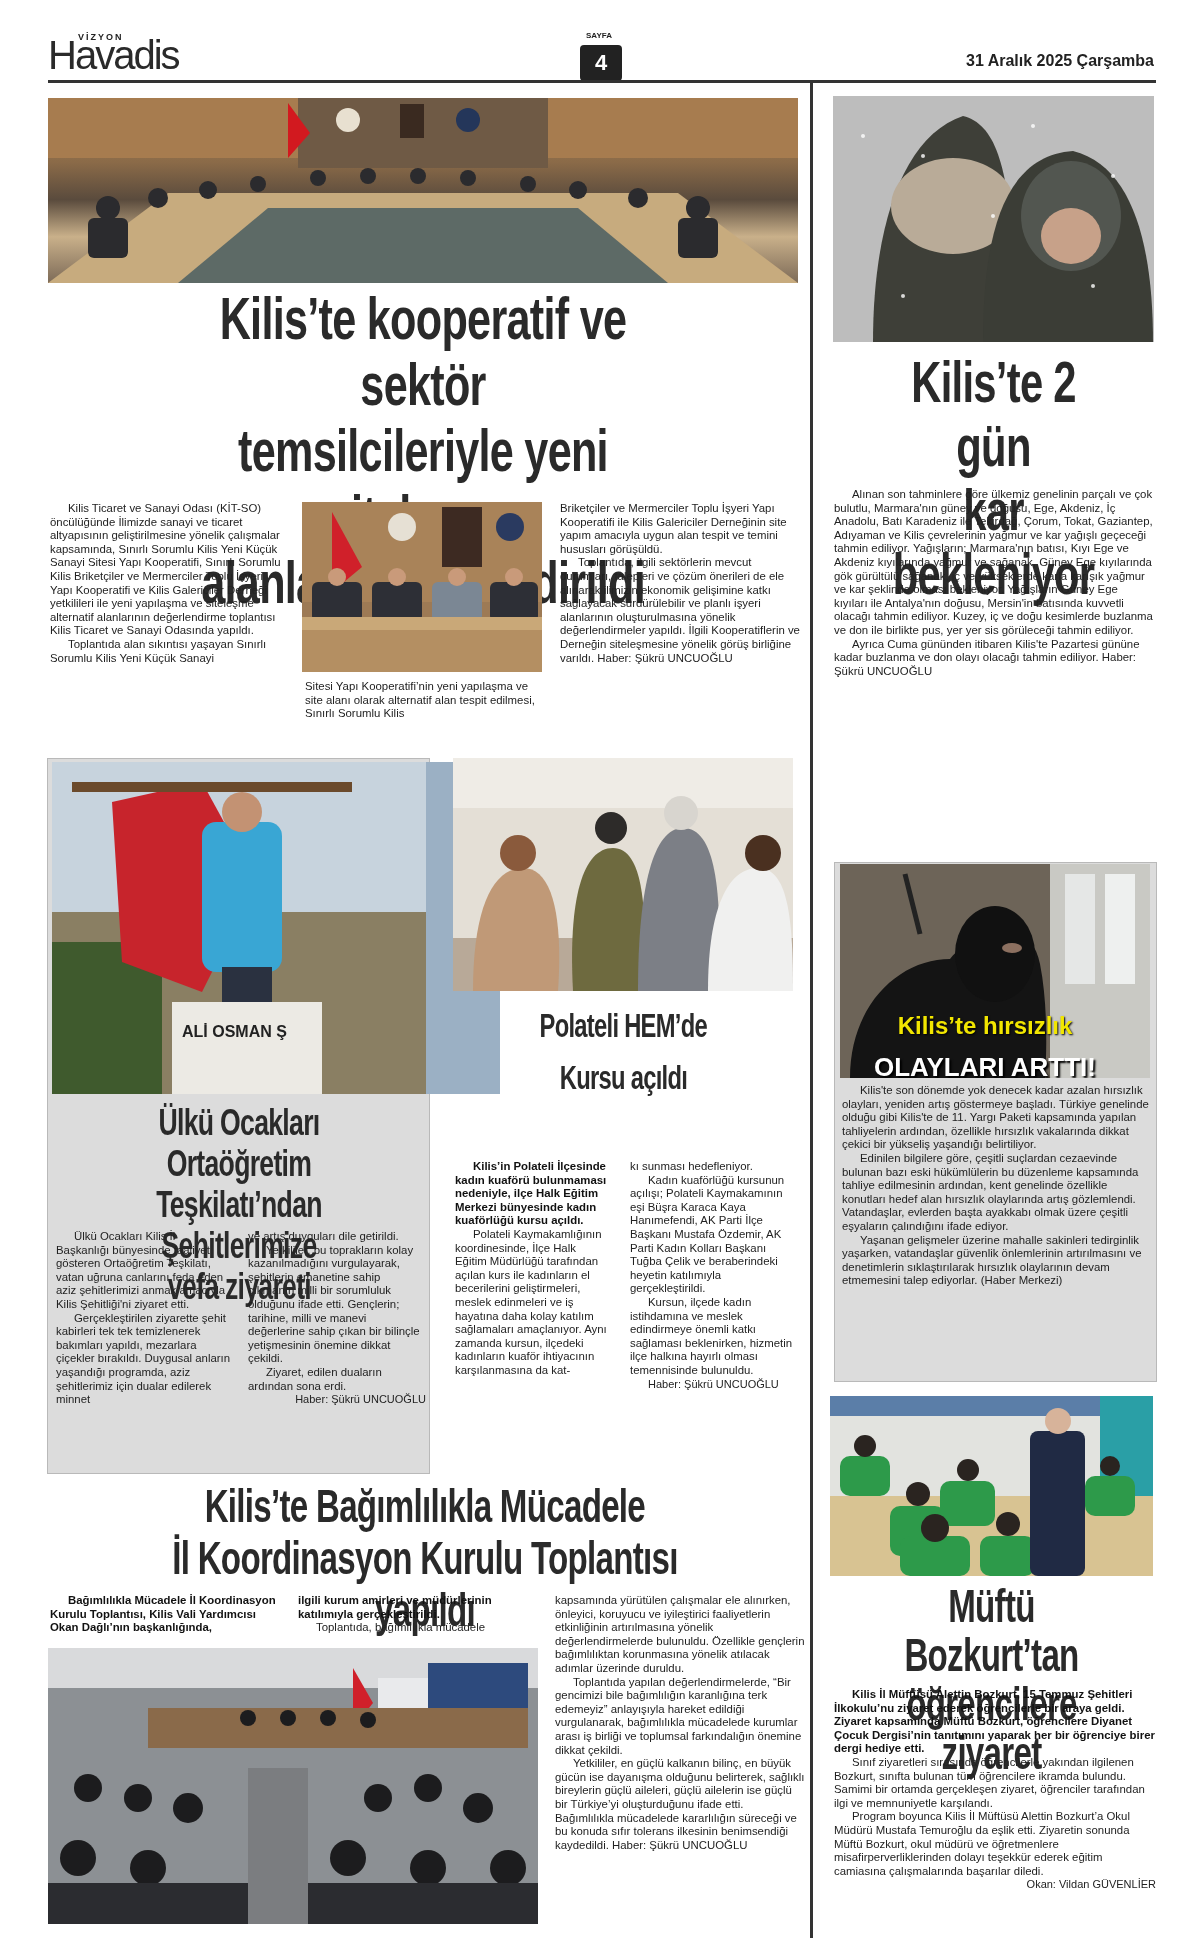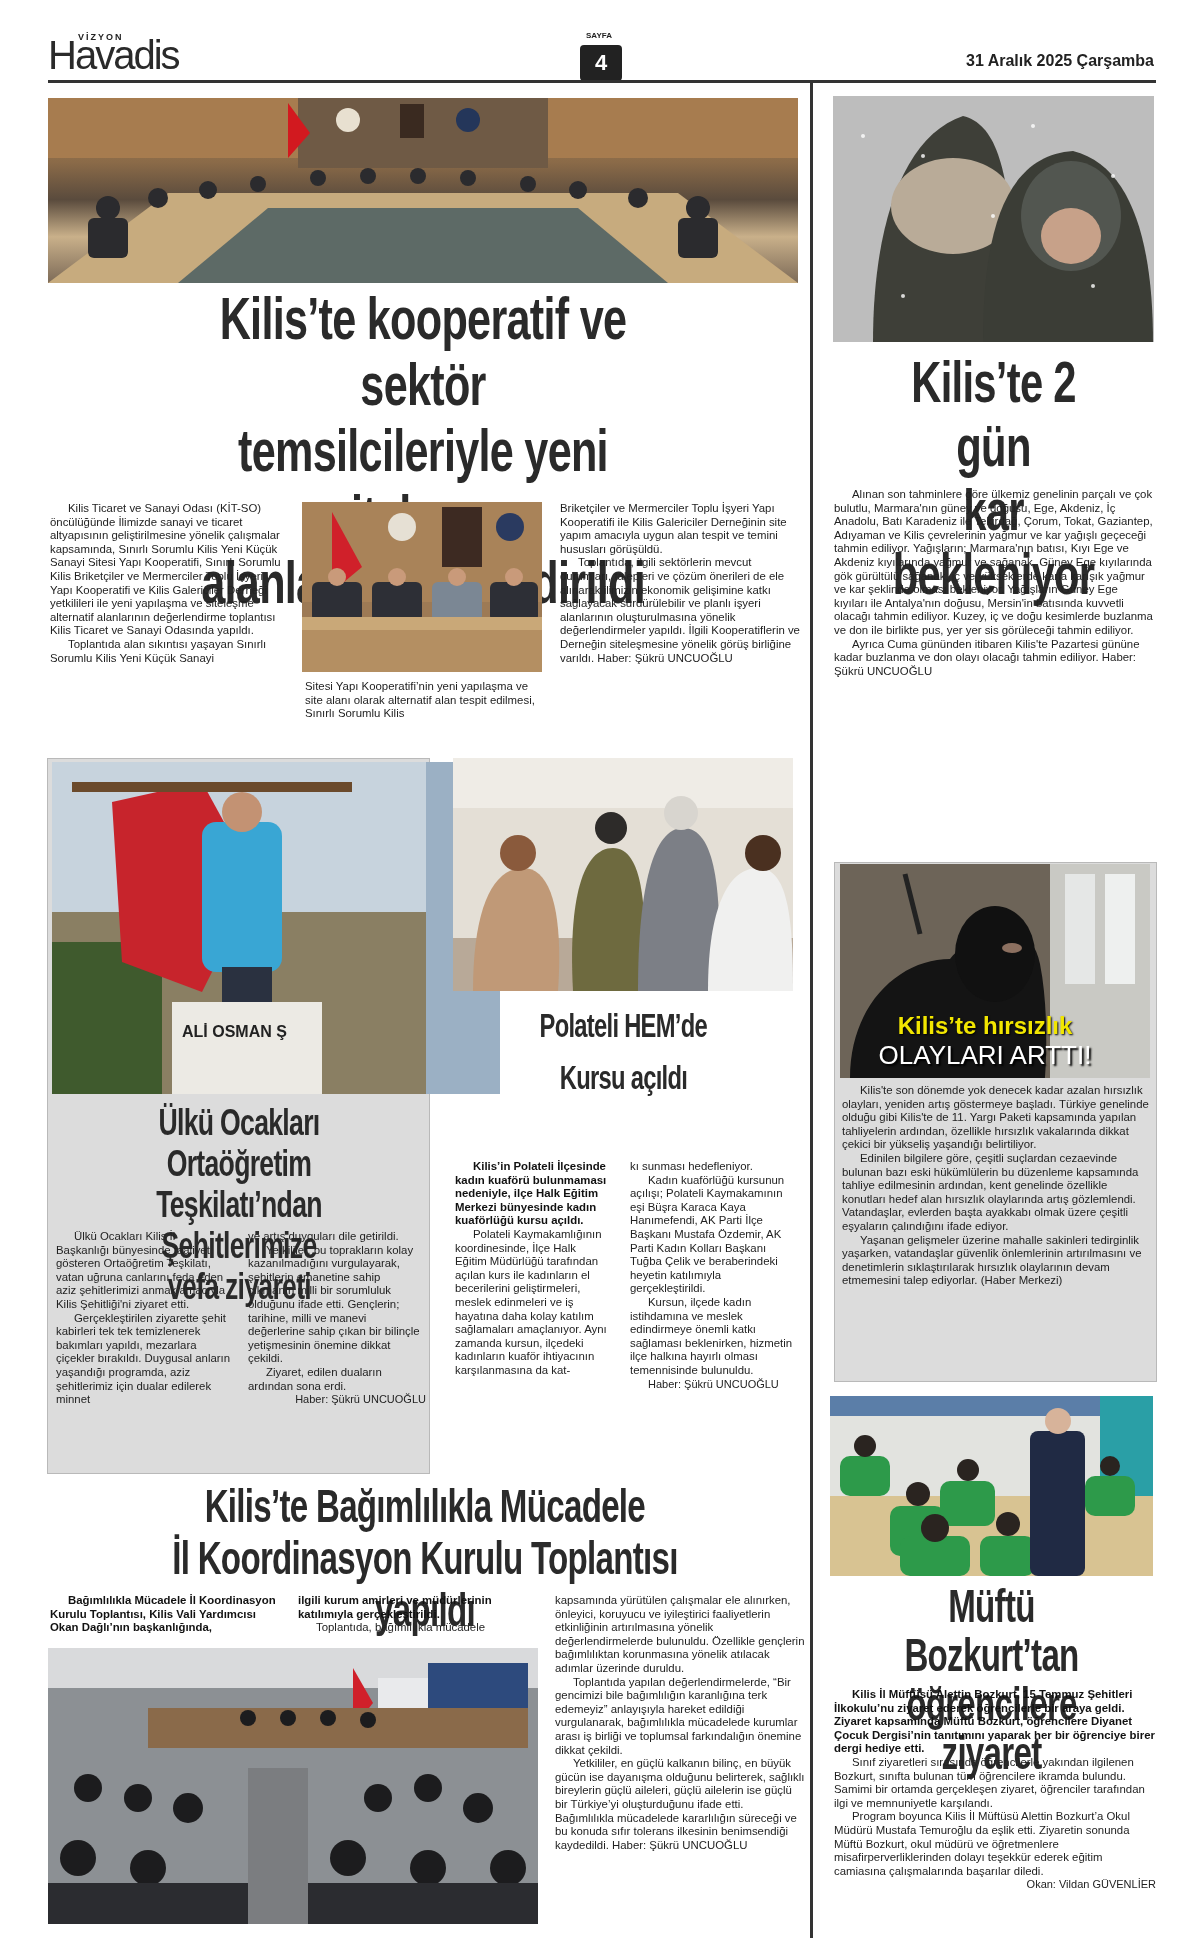--- a/index.html
+++ b/index.html
@@ -135,21 +135,21 @@
     <rect width="310" height="214" fill="#6d6458"></rect>
     <rect x="210" y="0" width="100" height="214" fill="#c9c9c4"></rect>
     <rect x="225" y="10" width="30" height="110" fill="#e5e7e6"></rect>
       <rect x="265" y="10" width="30" height="110" fill="#eef0ef"></rect>
     <line x1="65" y1="10" x2="80" y2="70" stroke="#222" stroke-width="5"></line>
     <path d="M10,214 C10,140 60,95 110,95 C140,60 190,50 200,100 C210,150 205,214 205,214 Z" fill="#141414"></path>
     <ellipse cx="155" cy="90" rx="40" ry="48" fill="#111"></ellipse>
     <ellipse cx="172" cy="84" rx="10" ry="5" fill="#8c7060"></ellipse>
   </svg>
   <div class="abs" style="left:0;width:290px;top:148px;text-align:center;font-weight:bold;font-size:24px;color:#f2e600;text-shadow:1px 1px 2px #000">Kilis’te hırsızlık</div>
-  <div class="abs" style="left:0;width:290px;top:176px;text-align:center;font-weight:normal;font-size:26px;color:#fff;text-shadow:2px 2px 2px #000">OLAYLARI ARTTI!</div>
+  <div class="abs" style="left:0;width:290px;top:188px;text-align:center;font-weight:bold;font-size:26px;color:#fff;text-shadow:2px 2px 2px #000">OLAYLARI ARTTI!</div>
 </div>
 <div class="abs body" style="left:842px;top:1084px;width:310px">
   <p>Kilis'te son dönemde yok denecek kadar azalan hırsızlık olayları, yeniden artış göstermeye başladı. Türkiye genelinde olduğu gibi Kilis'te de 11. Yargı Paketi kapsamında yapılan tahliyelerin ardından, özellikle hırsızlık vakalarında dikkat çekici bir yükseliş yaşandığı belirtiliyor.</p>
   <p>Edinilen bilgilere göre, çeşitli suçlardan cezaevinde bulunan bazı eski hükümlülerin bu düzenleme kapsamında tahliye edilmesinin ardından, kent genelinde özellikle konutları hedef alan hırsızlık olaylarında artış gözlemlendi. Vatandaşlar, evlerden başta ayakkabı olmak üzere çeşitli eşyaların çalındığını ifade ediyor.</p>
   <p>Yaşanan gelişmeler üzerine mahalle sakinleri tedirginlik yaşarken, vatandaşlar güvenlik önlemlerinin artırılmasını ve denetimlerin sıklaştırılarak hırsızlık olaylarının devam etmemesini talep ediyorlar. (Haber Merkezi)</p>
 </div>
 
 <div class="abs graybox" style="left:47px;top:758px;width:383px;height:716px"></div>
 <div class="photo" style="left:52px;top:762px;width:448px;height:332px;background:#9bb0c4">
   <svg width="374" height="332" viewBox="0 0 374 332">

